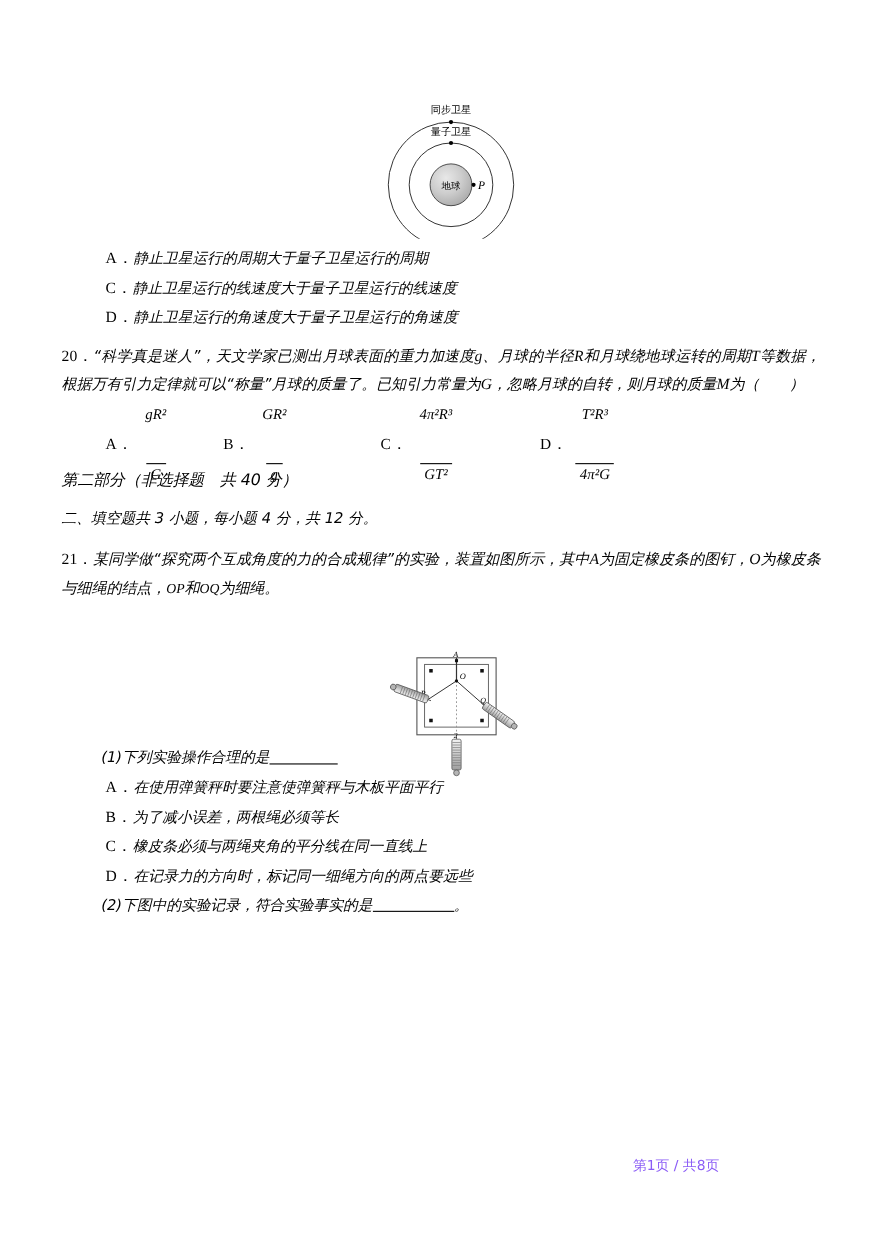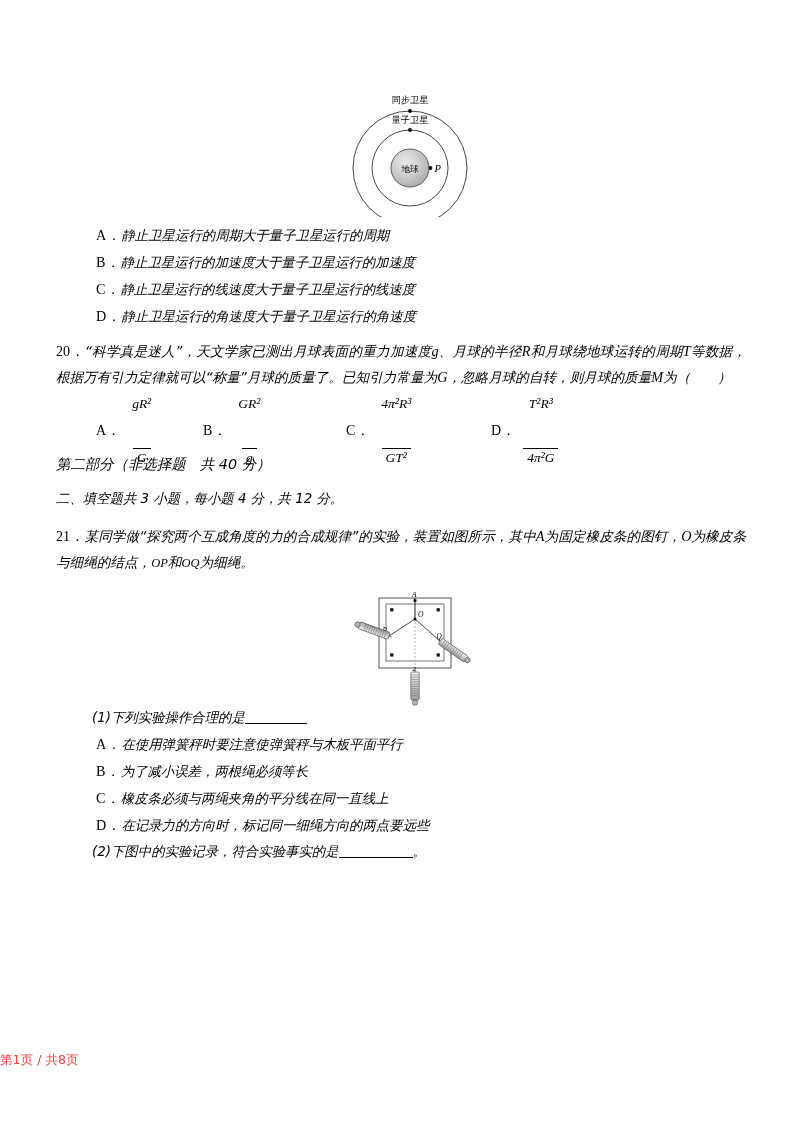--- a/index.html
+++ b/index.html
@@ -106,24 +106,24 @@
     width: 150px;
     height: 122px;
   }
 
   
   .footer {
     position: absolute;
     left: 0;
     top: 1052px;
     width: 654px;
-    text-align: left;
+    text-align: right;
     font-size: 12.6px;
     font-family: "DejaVu Sans", "Liberation Sans", sans-serif;
-    color: #ef4444;
+    color: #8b5cf6;
   }
   .blank-ul {
     display: inline-block;
     border-bottom: 1px solid #000;
     width: 62px;
     height: 12px;
     vertical-align: -2px;
   }
   .blank-ul2 {
     display: inline-block;
@@ -166,23 +166,20 @@
     </svg>
   </div>
 
   <div class="content">
 
     <div style="height:222px"></div>
 
     <div>
       <div class="opt-line">
         <span class="opt-letter">A</span><span class="opt-letter">．</span><span class="cn">静止卫星运行的周期大于量子卫星运行的周期</span>
-      </div>
-      <div class="opt-line">
-        <span class="opt-letter">B</span><span class="opt-letter">．</span><span class="cn">静止卫星运行的加速度大于量子卫星运行的加速度</span>
       </div>
       <div class="opt-line">
         <span class="opt-letter">C</span><span class="opt-letter">．</span><span class="cn">静止卫星运行的线速度大于量子卫星运行的线速度</span>
       </div>
       <div class="opt-line">
         <span class="opt-letter">D</span><span class="opt-letter">．</span><span class="cn">静止卫星运行的角速度大于量子卫星运行的角速度</span>
       </div>
     </div>
 
     <div class="para" style="margin-top:9px">

